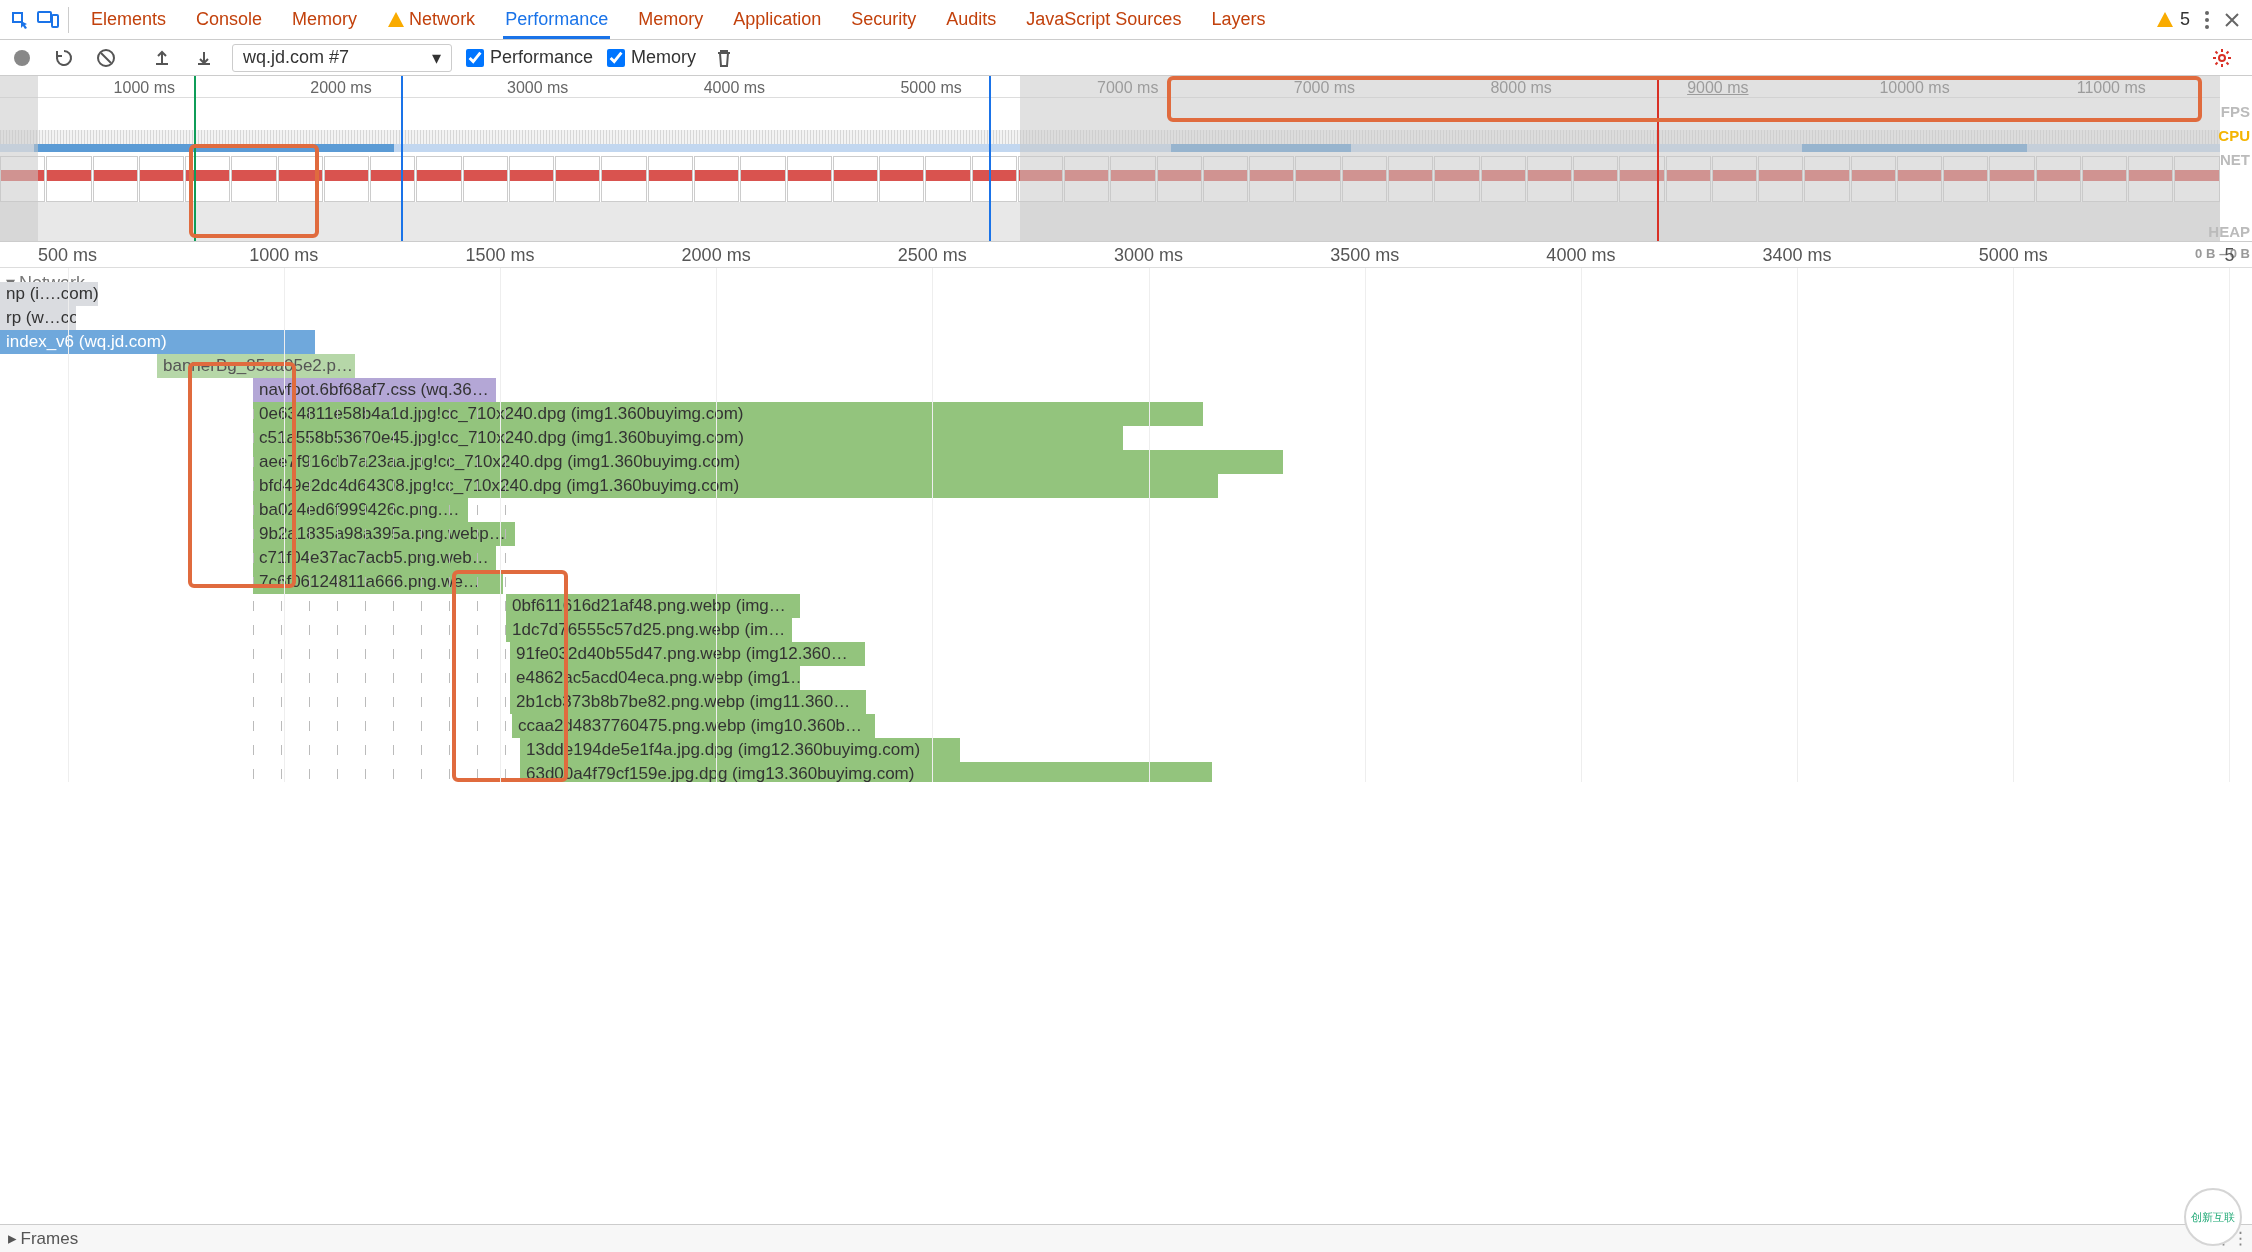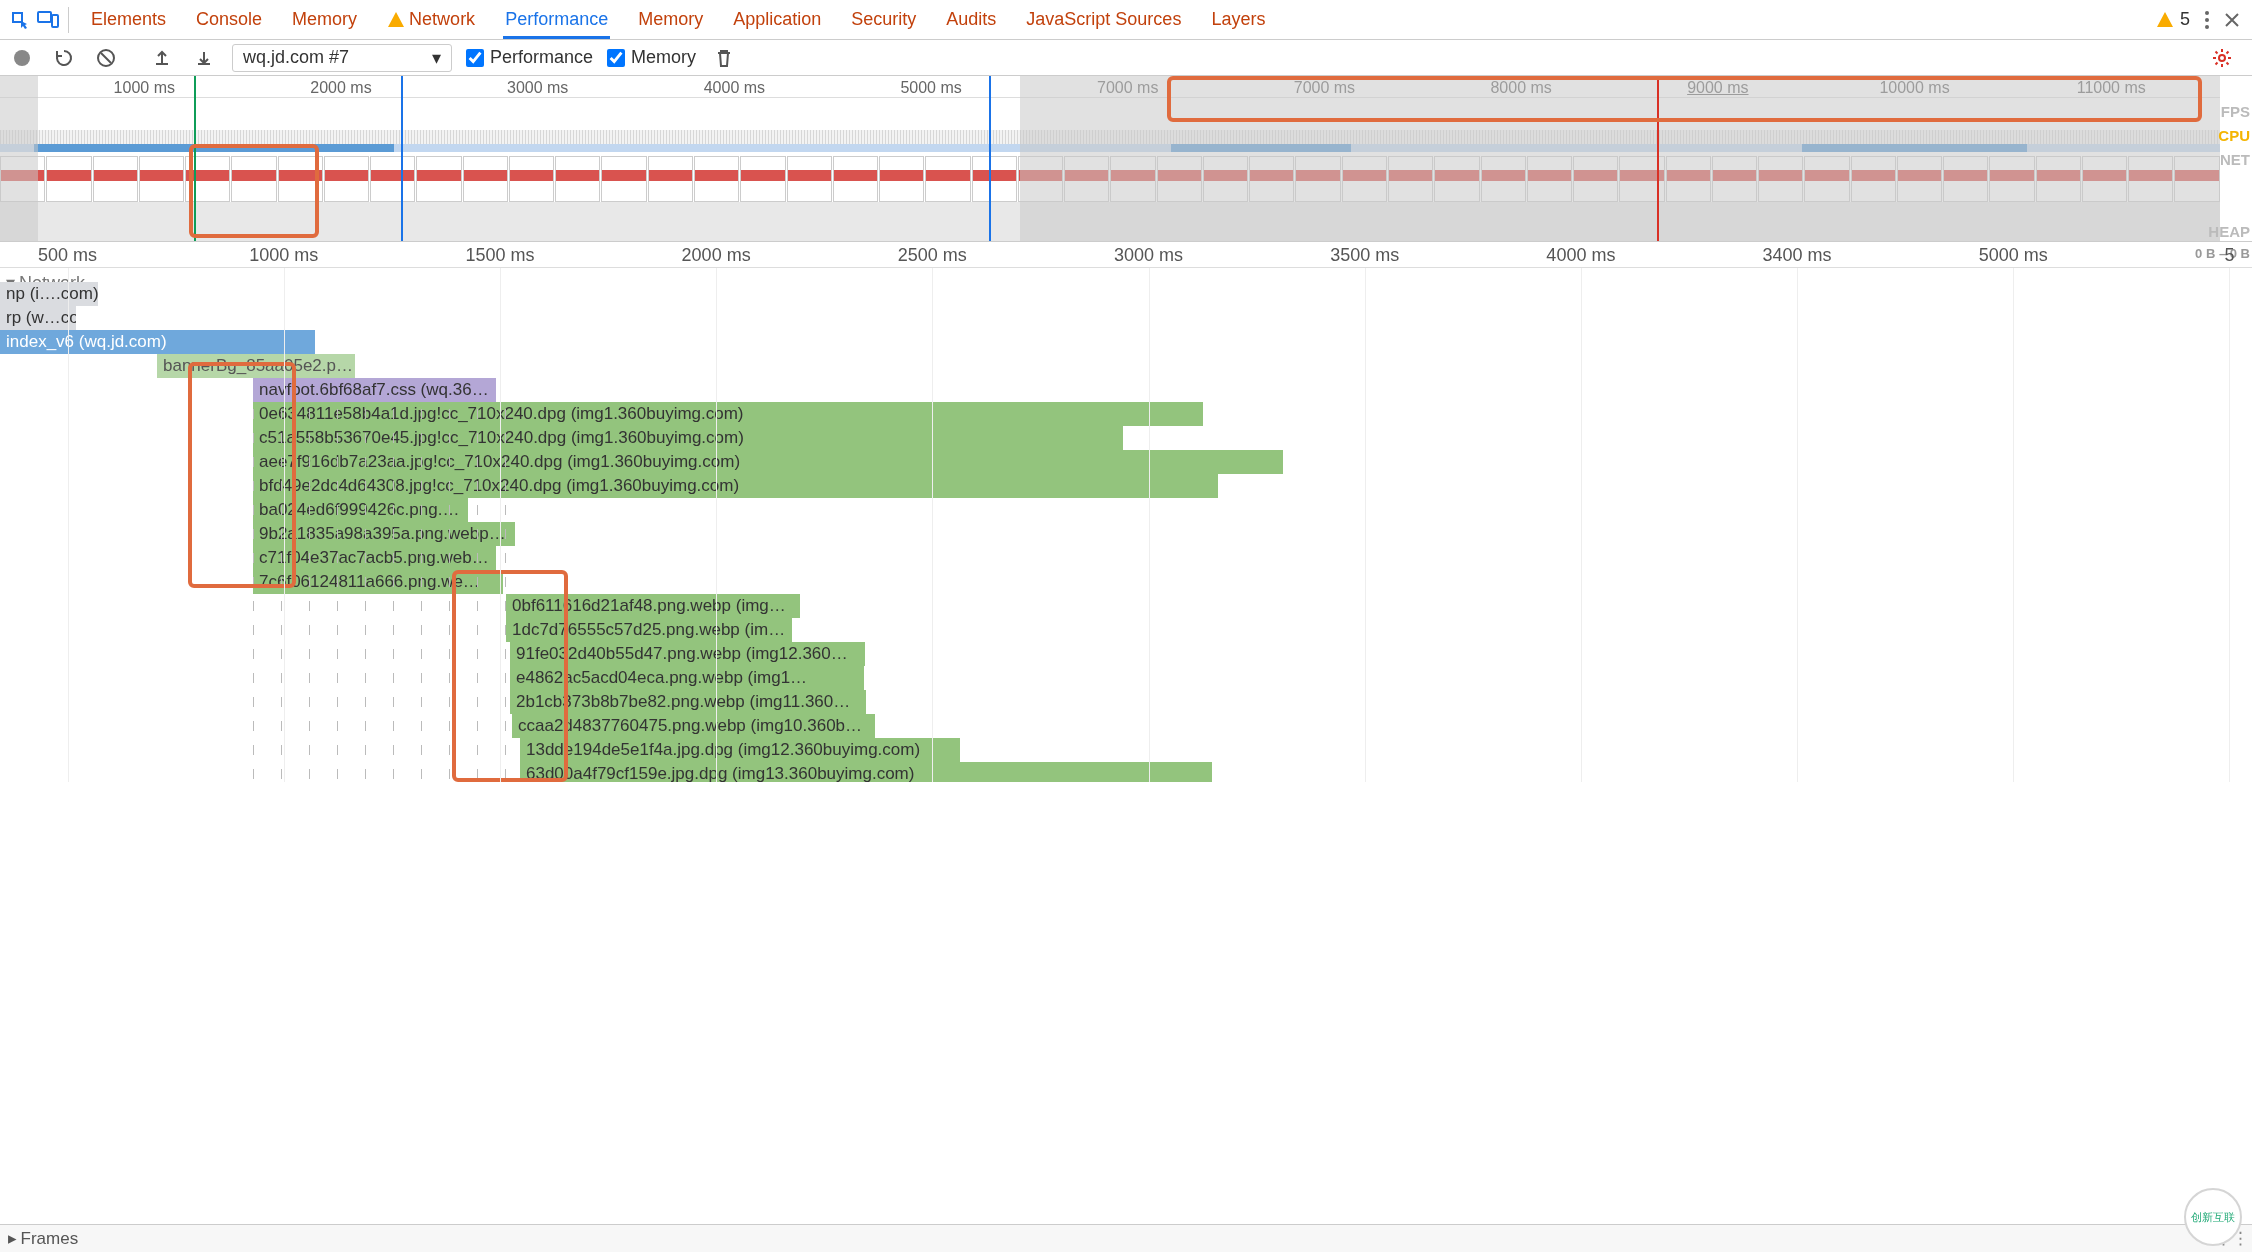--- a/index.html
+++ b/index.html
@@ -424,21 +424,21 @@
         <span style="left: 28px;"></span>
         <span style="left: 56px;"></span>
         <span style="left: 84px;"></span>
         <span style="left: 112px;"></span>
         <span style="left: 140px;"></span>
         <span style="left: 168px;"></span>
         <span style="left: 196px;"></span>
         <span style="left: 224px;"></span>
         <span style="left: 252px;"></span>
       </div>
-      <div class="fl-row bar-green" style="top: 424px; left: 510px; width: 354px;">e4862ac5acd04eca.png.webp (img1…</div>
+      <div class="fl-row bar-green" style="top: 424px; left: 510px; width: 290px;">e4862ac5acd04eca.png.webp (img1…</div>
       <div class="fl-tickrow" style="top: 436px;">
         <span style="left: 0px;"></span>
         <span style="left: 28px;"></span>
         <span style="left: 56px;"></span>
         <span style="left: 84px;"></span>
         <span style="left: 112px;"></span>
         <span style="left: 140px;"></span>
         <span style="left: 168px;"></span>
         <span style="left: 196px;"></span>
         <span style="left: 224px;"></span>

